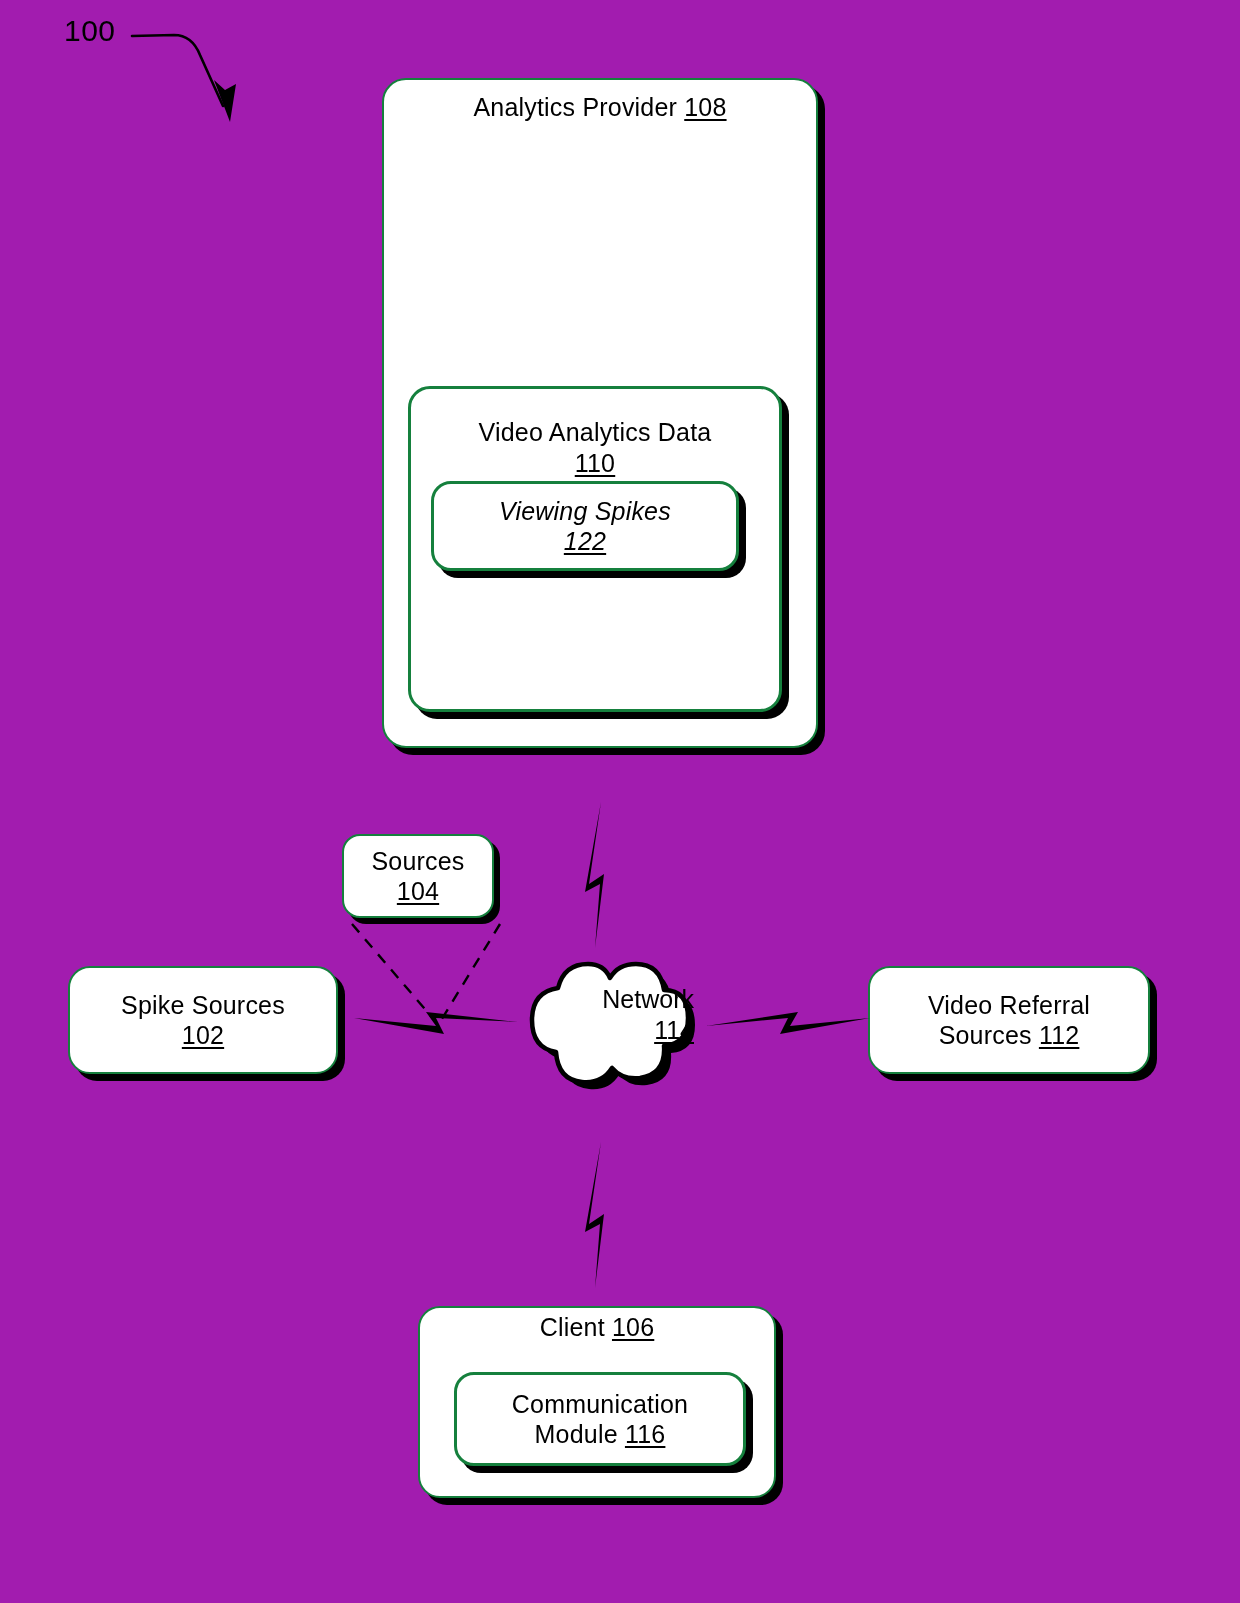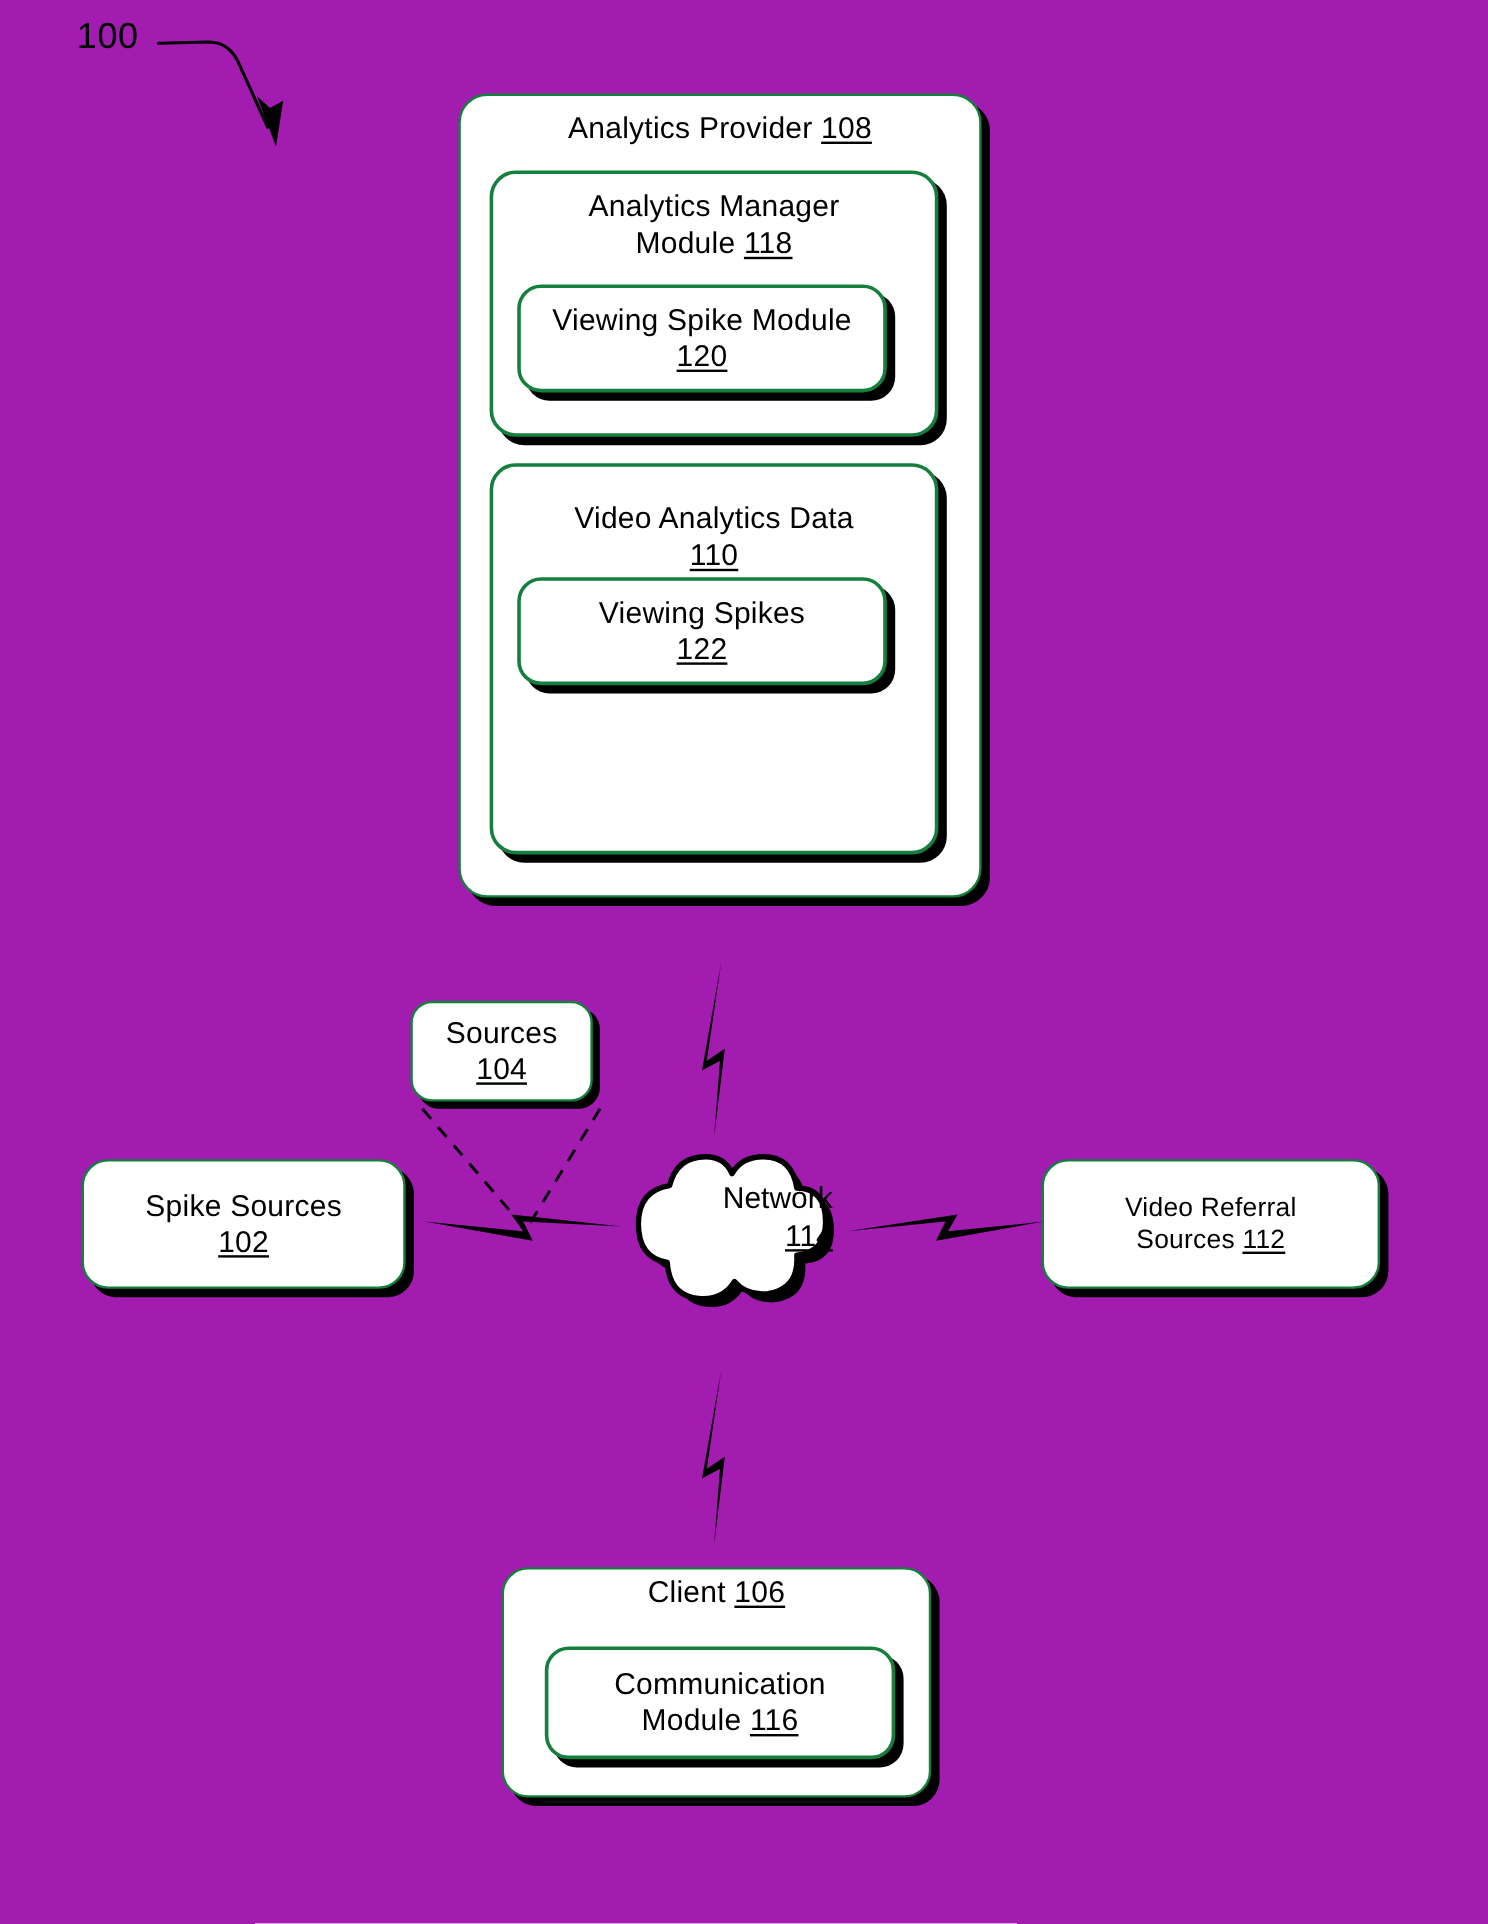--- a/index.html
+++ b/index.html
@@ -117,20 +117,21 @@
   }
 
   #viewing-spikes {
     position: absolute;
     left: 20px;
     top: 92px;
     width: 308px;
     height: 90px;
     border-radius: 20px;
     justify-content: center;
+    font-style: italic;
   }
   #viewing-spikes > .node-label { font-size: 25px; }
 
   #textual-content {
     position: absolute;
     left: 20px;
     top: 214px;
     width: 308px;
     height: 90px;
     border-radius: 20px;
@@ -163,21 +164,21 @@
 
   
   #video-referral-sources {
     left: 868px;
     top: 966px;
     width: 282px;
     height: 108px;
     border-radius: 22px;
     justify-content: center;
   }
-  #video-referral-sources > .node-label { font-size: 22px; }
+  #video-referral-sources > .node-label { font-size: 25px; }
 
   
   #client {
     left: 418px;
     top: 1306px;
     width: 358px;
     height: 192px;
     border-radius: 22px;
     padding-top: 4px;
   }
@@ -229,29 +230,20 @@
   <div id="fig-arrow">
     <svg width="130" height="110" viewBox="0 0 130 110">
       <path d="M2 22 L44 21 Q62 21 70 41 L93 92" fill="none" stroke="#000" stroke-width="2.6" stroke-linecap="round"></path>
       <path d="M84 66 L100 108 L106 70 L95 76 Z" fill="#000"></path>
     </svg>
   </div>
 
   <div class="node" id="analytics-provider">
     <div class="node-label"><span>Analytics Provider </span><span class="num">108</span></div>
 
-    <div class="node inner" id="analytics-manager">
-      <div class="node-label"><span>Analytics Manager
-Module </span><span class="num">118</span></div>
-
-      <div class="node inner" id="viewing-spike-module">
-        <div class="node-label"><span>Viewing Spike Module
-</span><span class="num">120</span></div>
-      </div>
-    </div>
 
     <div class="node inner" id="video-analytics-data">
       <div class="node-label"><span>Video Analytics Data
 </span><span class="num">110</span></div>
 
       <div class="node inner" id="viewing-spikes">
         <div class="node-label"><span>Viewing Spikes
 </span><span class="num">122</span></div>
       </div>
 

